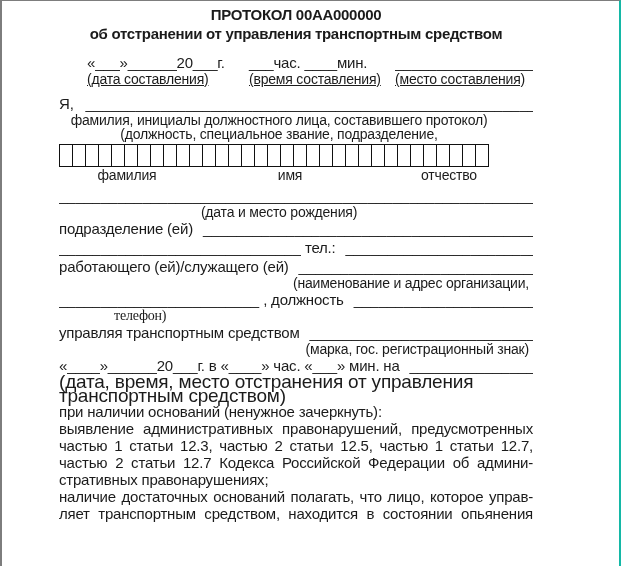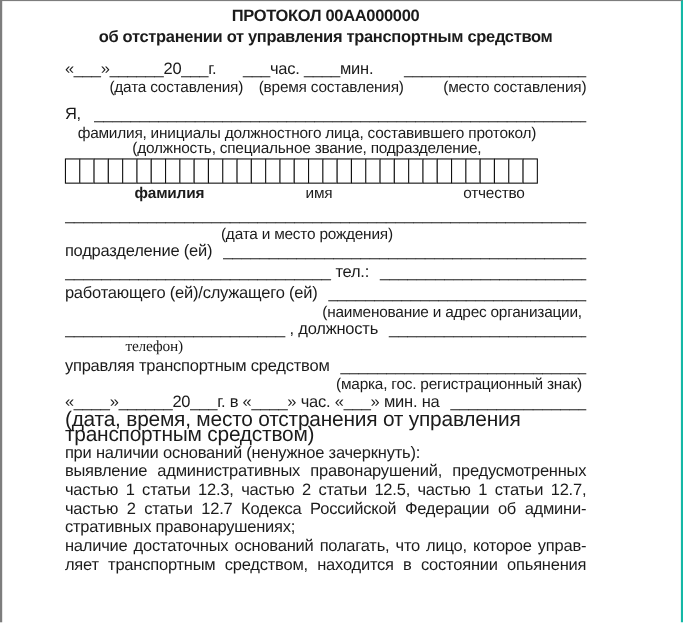--- a/index.html
+++ b/index.html
@@ -18,32 +18,32 @@
   .title { text-align:center; font-weight:bold; line-height:19px; letter-spacing:-0.3px; }
   .bodyline { line-height:19px; }
   .jline { line-height:19px; text-align:justify; text-align-last:justify; }
   .cap { font-size:14px; line-height:14px; color:#1b1b1b; }
   .cap-sm { font-size:19px; line-height:14px; }
   .bl { white-space:nowrap; overflow:hidden; line-height:19px; }
   .fill { letter-spacing:0; }
   .lead { letter-spacing:0; }
   
   .daterow { display:flex; line-height:19px; margin-top:10px; }
-  .daterow .c1, .caprow .c1 { width:162px; flex:none; }
+  .daterow .c1, .caprow .c1 { width:162px; flex:none;margin-left:28px; }
   .daterow .c2, .caprow .c2 { width:146px; flex:none; }
   .daterow .c3, .caprow .c3 { flex:1; }
   .daterow .c3 { white-space:nowrap; overflow:hidden; }
   .caprow { display:flex; }
-  .caprow div { text-align:right; }
+  .caprow div { text-align:left;text-decoration:underline; }
   
   .grid { display:flex; padding-left:1px; margin-top:3px; }
   .cell { width:14px; height:23px; border:1px solid #111; margin-left:-1px; flex:none; background:#fff; }
   .gridlabels { position:relative; height:15px; font-size:14px; }
   .gridlabels span { position:absolute; transform:translateX(-50%); white-space:nowrap; }
-  .gl-1 { left:95px;font-weight:bold; } .gl-2 { left:231px; } .gl-3 { left:390px; }
+  .gl-1 { left:68px; } .gl-2 { left:231px; } .gl-3 { left:390px; }
   .center-400 { width:440px; text-align:center; }
   .right-col { text-align:right; padding-right:4px; }
   .indent-tel { padding-left:55px;font-family:Liberation Serif, serif; }
   .grounds .bodyline, .grounds .jline { line-height:17px; } .mt4{margin-top:4px;} .mt8{margin-top:8px;} .mt12{margin-top:12px;}
 </style>
 </head>
 <body>
 
 <div class="page">
   <div class="content">

